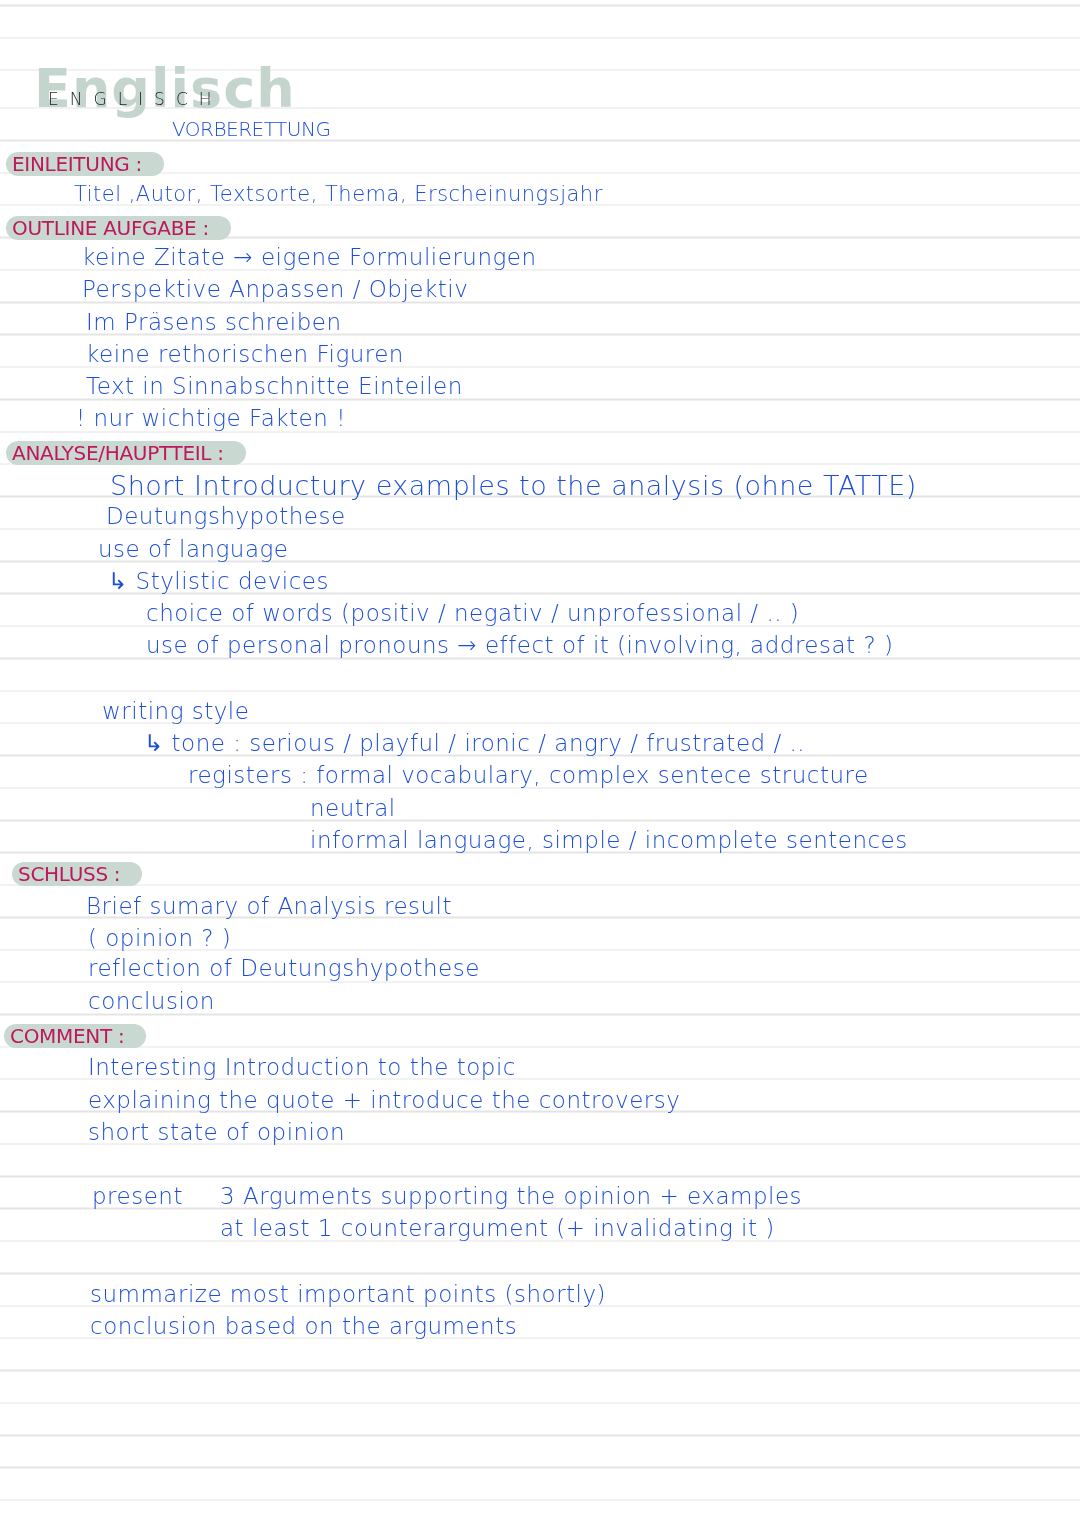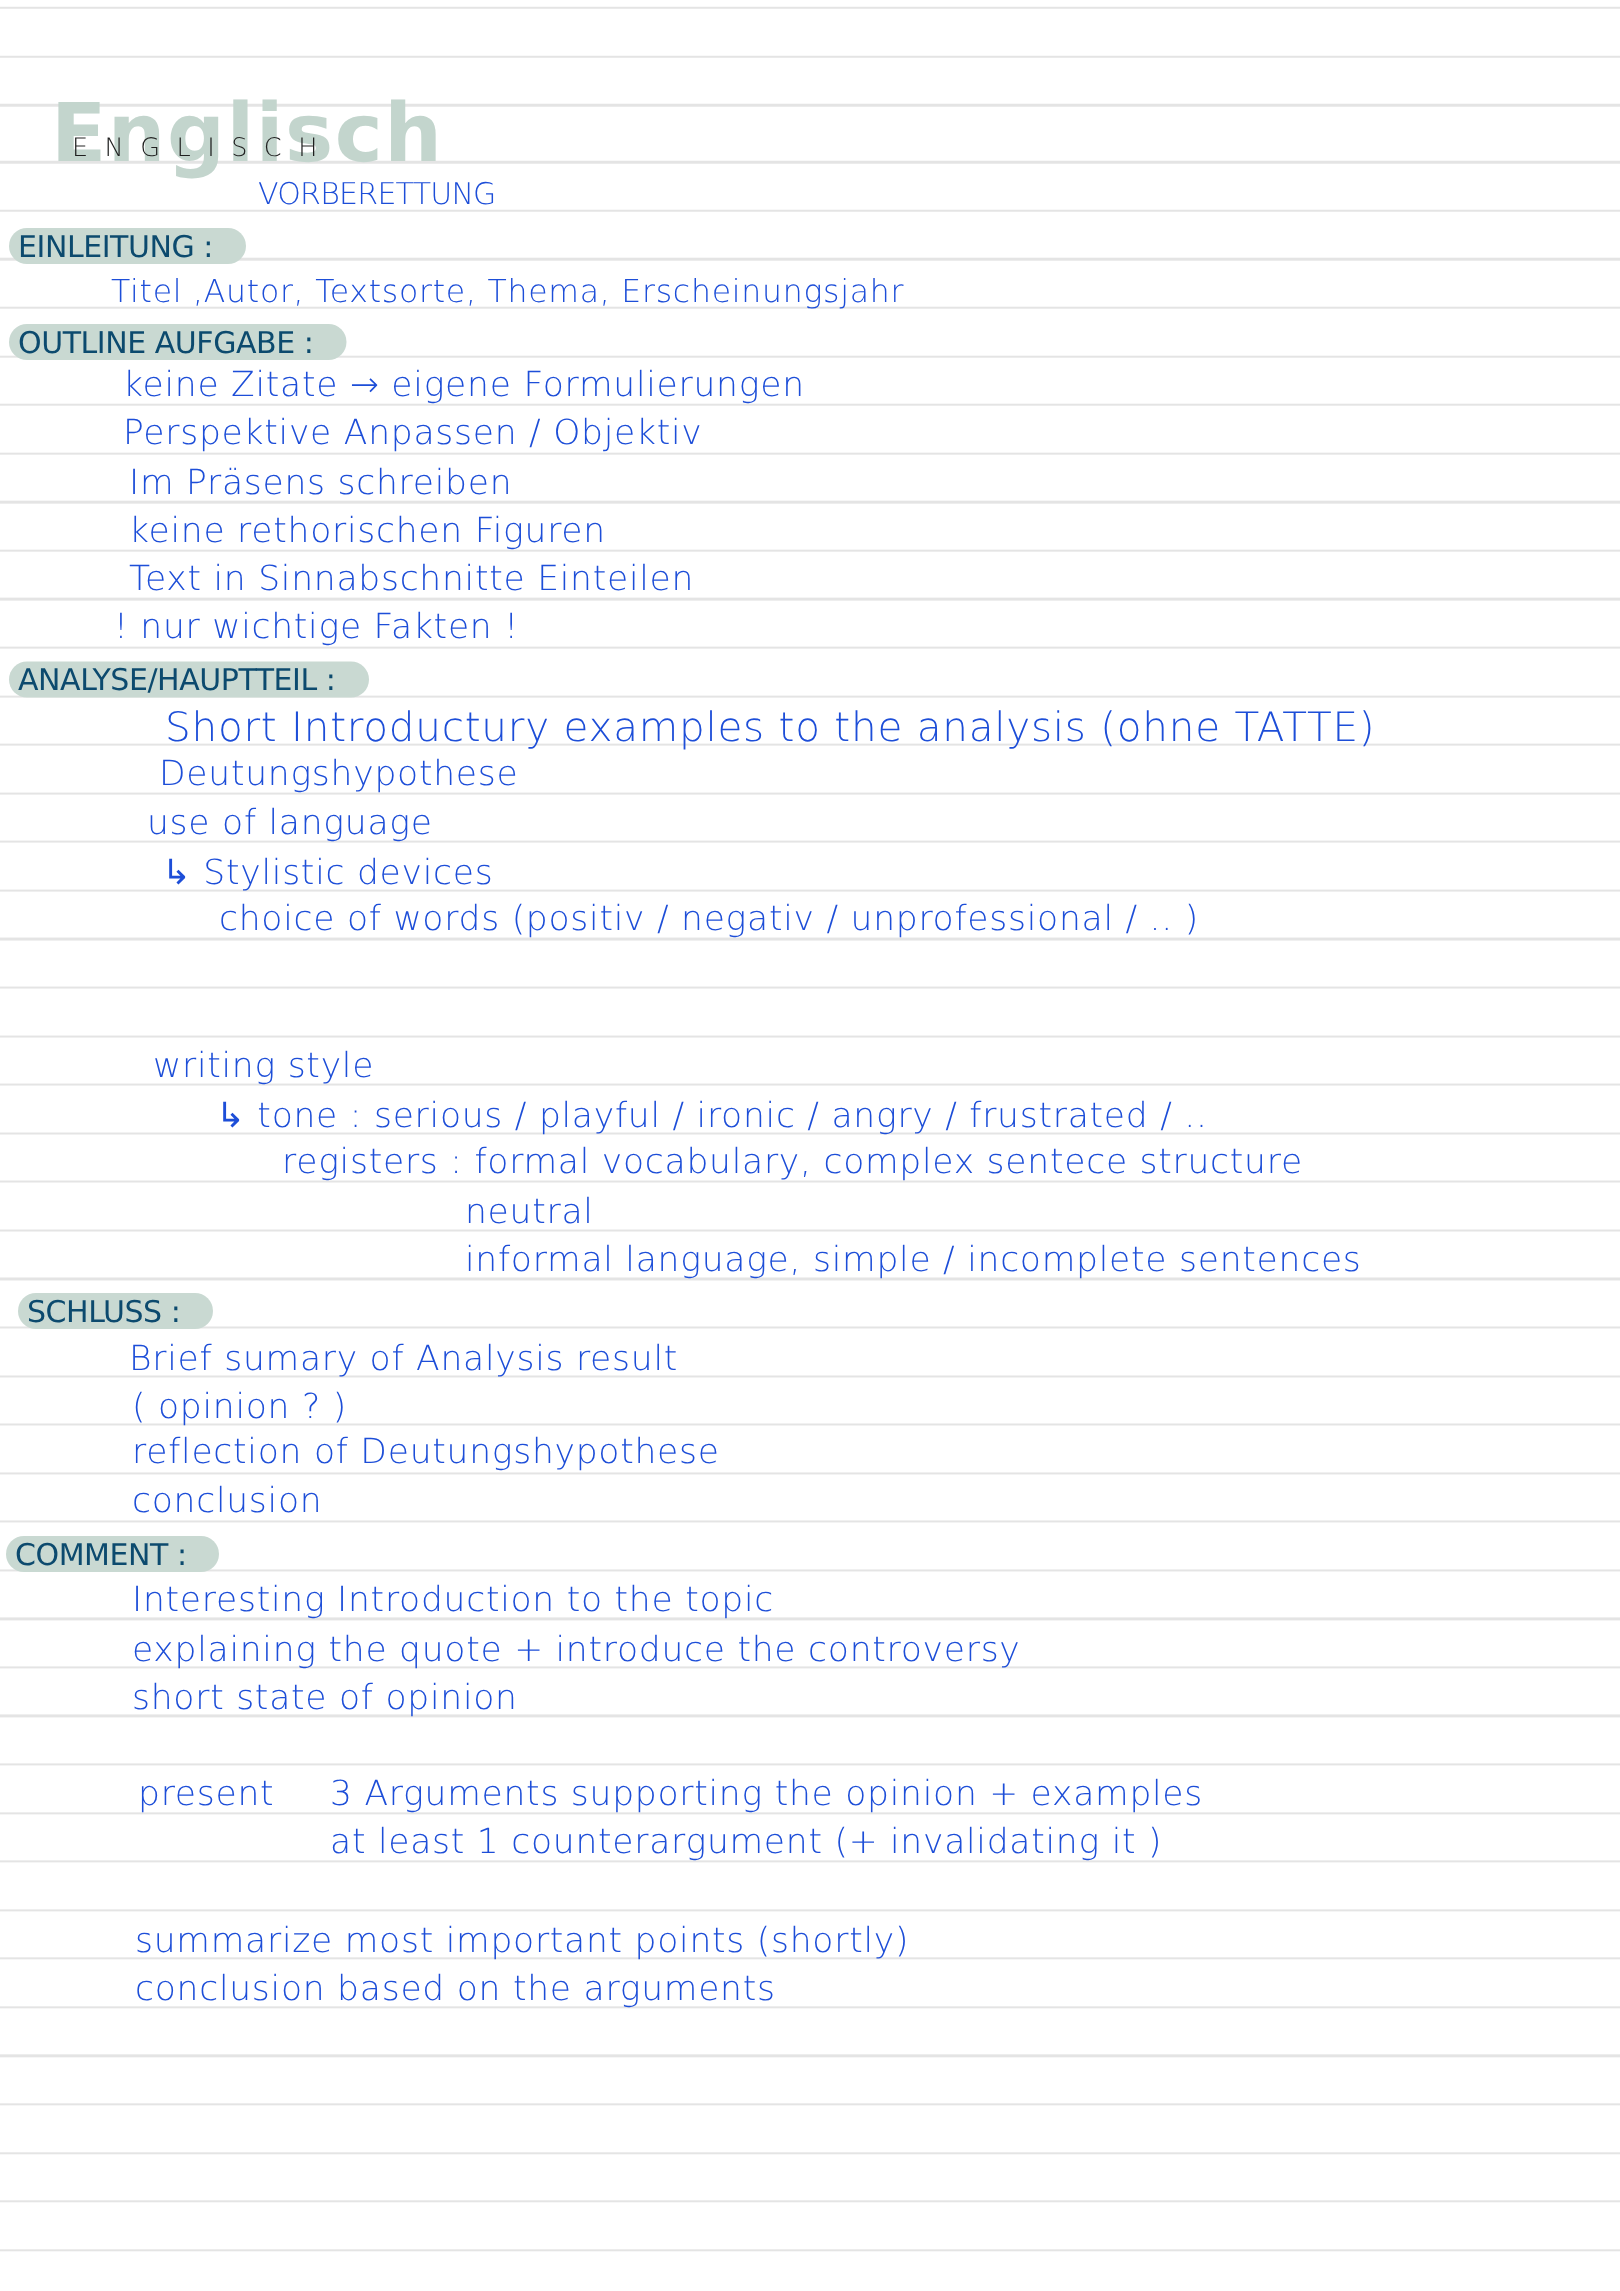--- a/index.html
+++ b/index.html
@@ -34,21 +34,21 @@
   }
   .spaced-title {
     position: absolute; left: 48px; top: 89px; font-size: 17px;
     letter-spacing: 11px; color: #1f1f1f;
   }
   .sub-title { position: absolute; left: 172px; top: 117px; font-size: 20px; letter-spacing: -0.5px; }
   .heading {
     position: absolute; height: 24px; border-radius: 12px;
     background: #c9d9d2;
     padding: 0 22px 0 6px; line-height: 24px;
-    font-size: 20px; letter-spacing: -0.3px; color: #0c4a6e;
+    font-size: 20px; letter-spacing: -0.3px; color: #be185d;
     white-space: nowrap;
   }
   .l { font-size: 23px; }
   .small { font-size: 21px; }
 </style>
 </head>
 <body>
 
 <div class="page">
 
@@ -66,20 +66,21 @@
   <div class="ink l" style="left:86px; top:341px;">keine rethorischen Figuren</div>
   <div class="ink l" style="left:86px; top:373px;">Text in Sinnabschnitte Einteilen</div>
   <div class="ink l" style="left:76px; top:405px;">! nur wichtige Fakten !</div>
 
   <div class="heading" style="left:6px; top:441px;">ANALYSE/HAUPTTEIL :</div>
   <div class="ink l" style="left:110px; top:470px; font-size:27px;">Short Introductury examples to the analysis (ohne TATTE)</div>
   <div class="ink l" style="left:106px; top:503px;">Deutungshypothese</div>
   <div class="ink l" style="left:98px; top:536px;">use of language</div>
   <div class="ink l" style="left:108px; top:568px;">↳ Stylistic devices</div>
   <div class="ink l" style="left:146px; top:600px;">choice of words (positiv / negativ / unprofessional / .. )</div>
+  <div class="ink l" style="left:146px; top:632px;">use of personal pronouns → effect of it (involving, addresat ? )</div>
   <div class="ink l" style="left:102px; top:698px;">writing style</div>
   <div class="ink l" style="left:144px; top:730px;">↳ tone : serious / playful / ironic / angry / frustrated / ..</div>
   <div class="ink l" style="left:188px; top:762px;">registers : formal vocabulary, complex sentece structure</div>
   <div class="ink l" style="left:310px; top:795px;">neutral</div>
   <div class="ink l" style="left:310px; top:827px;">informal language, simple / incomplete sentences</div>
 
   <div class="heading" style="left:12px; top:862px;">SCHLUSS :</div>
   <div class="ink l" style="left:86px; top:893px;">Brief sumary of Analysis result</div>
   <div class="ink l" style="left:88px; top:925px;">( opinion ? )</div>
   <div class="ink l" style="left:88px; top:955px;">reflection of Deutungshypothese</div>

